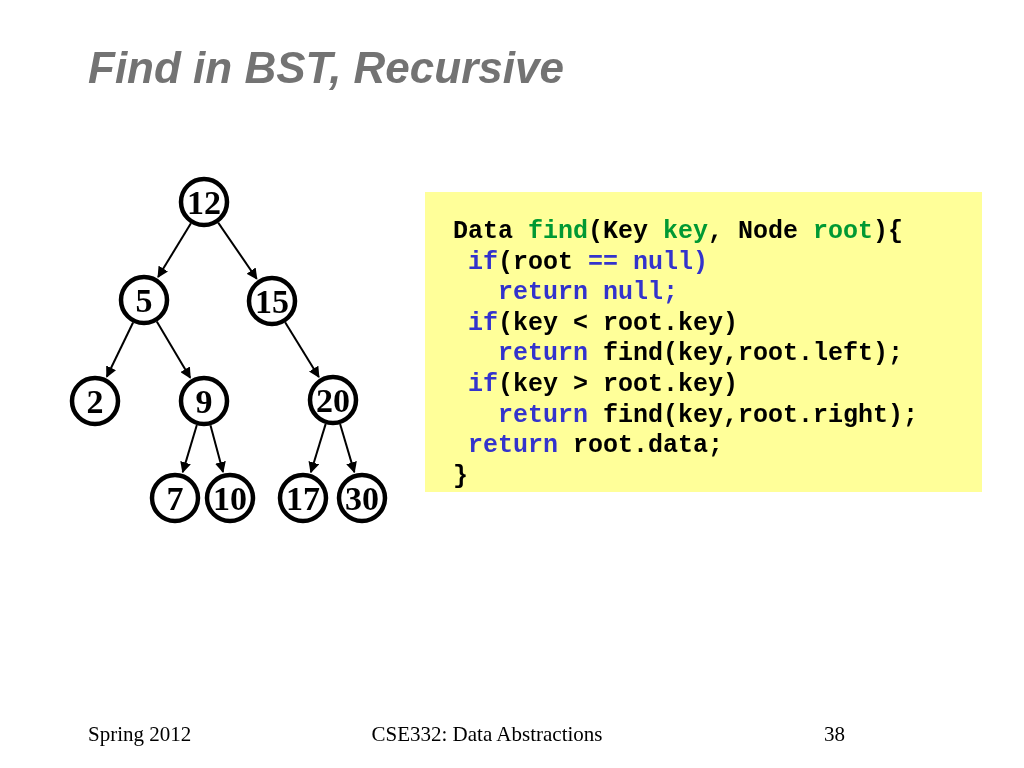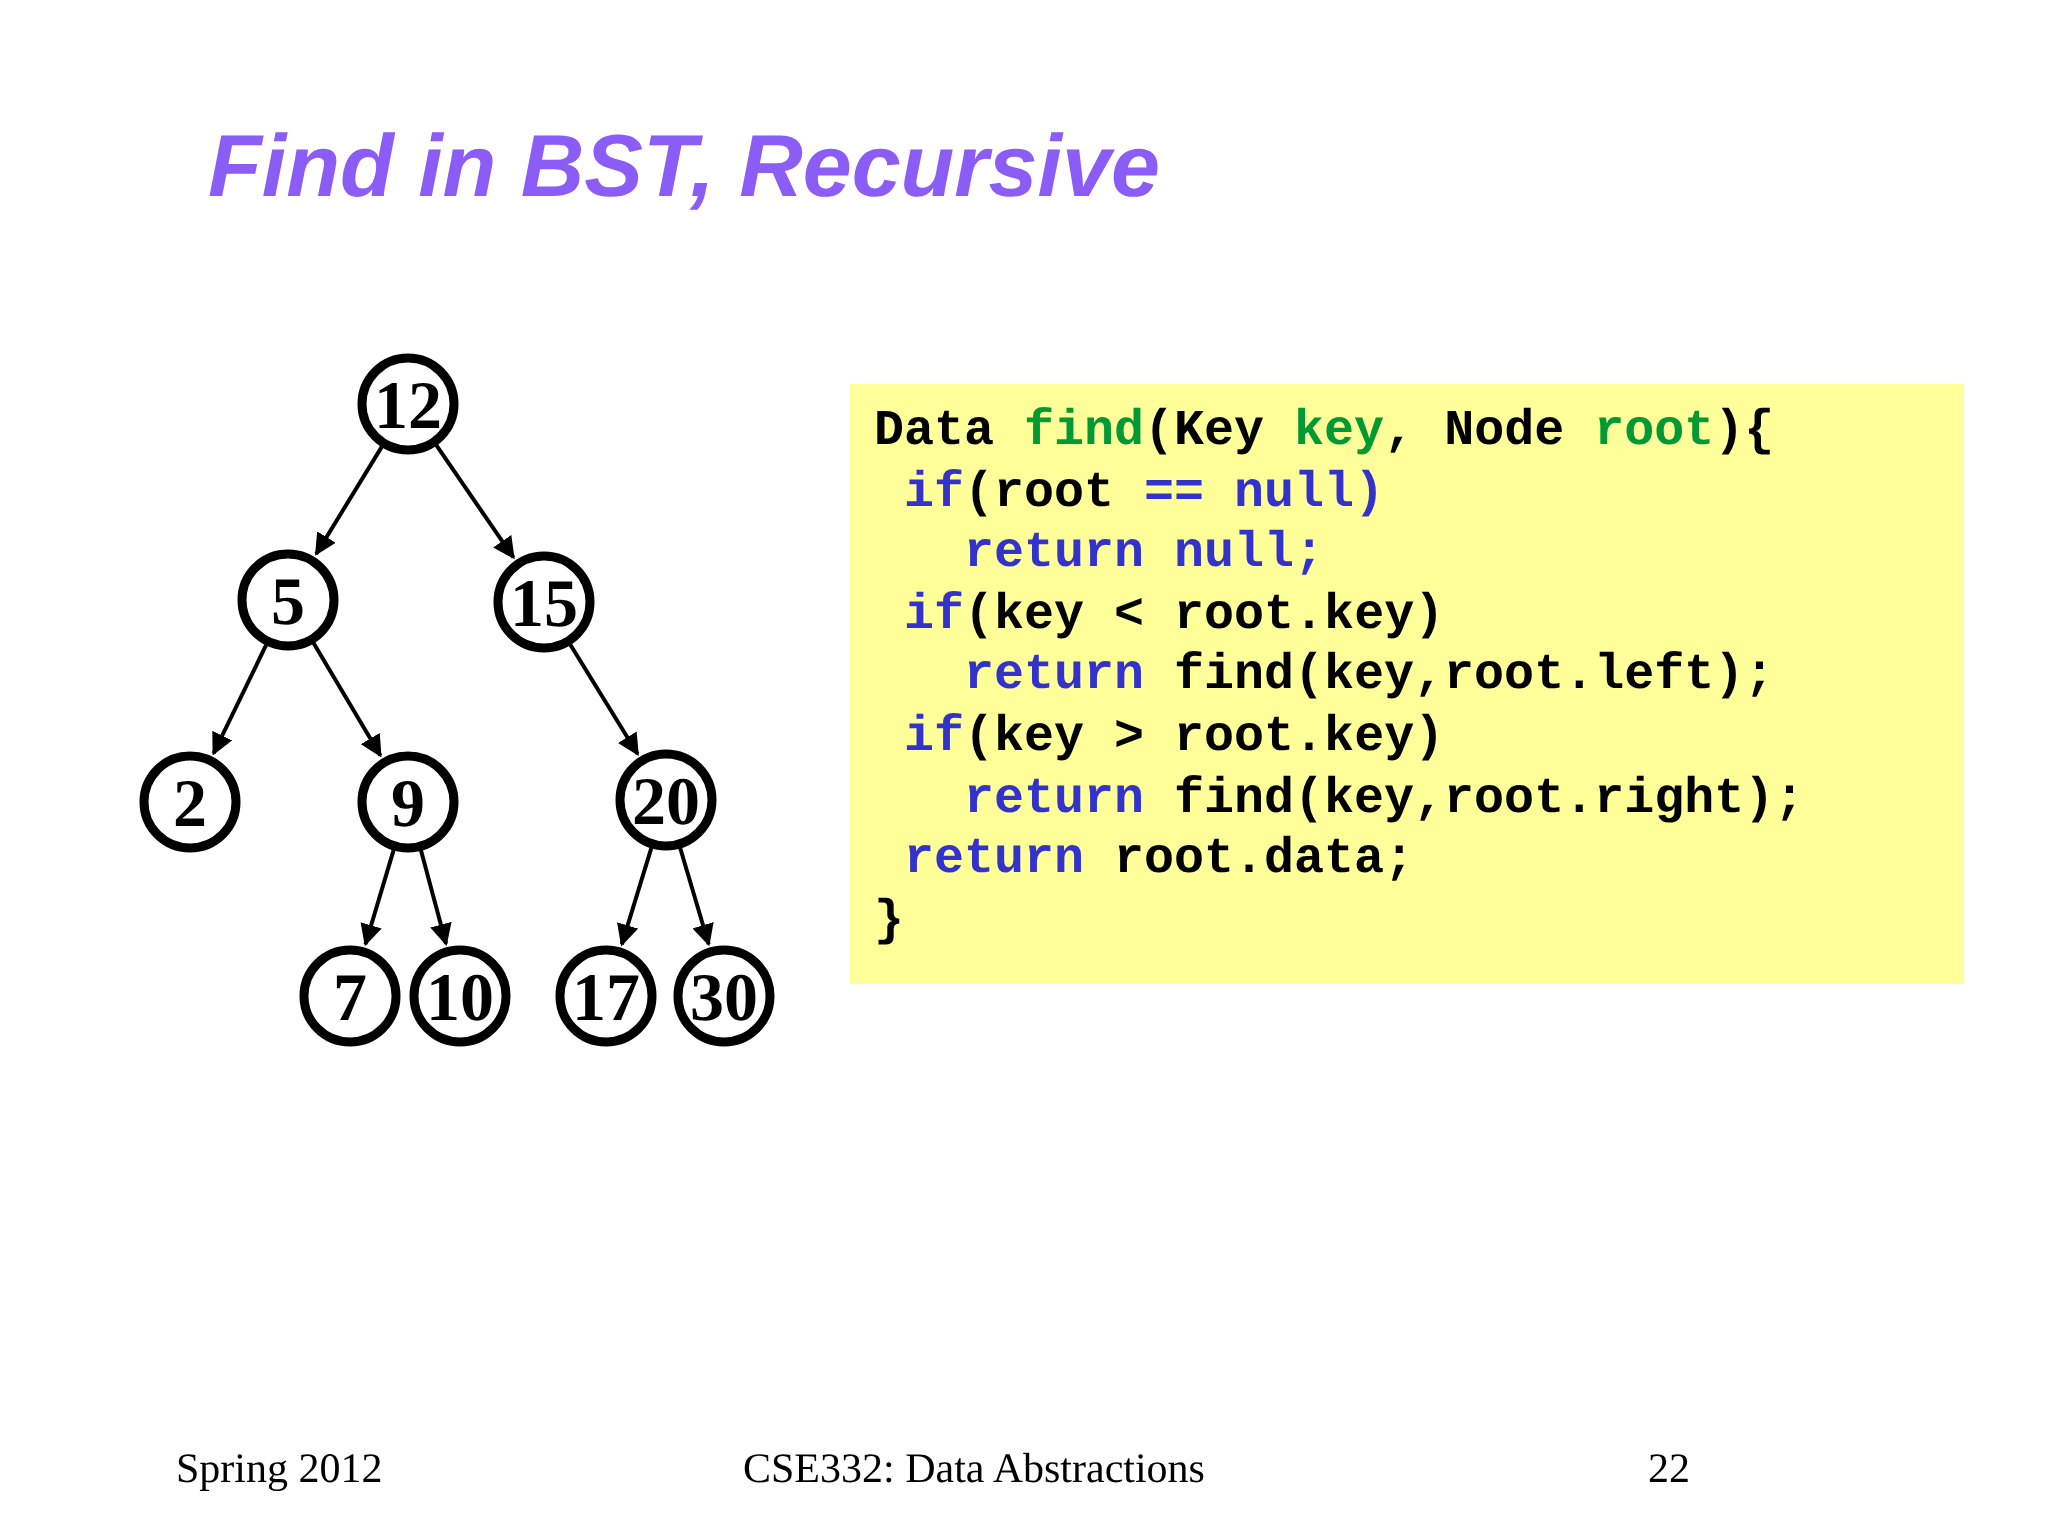--- a/index.html
+++ b/index.html
@@ -6,42 +6,42 @@
   body {
     width:1024px; height:768px;
     background:#ffffff;
     position:relative;
     overflow:hidden;
     font-family:"Liberation Sans", sans-serif;
   }
   .title {
     position:absolute;
     left:88px; top:44px;
-    margin:16px;
+    margin:0;
     font-style:italic;
     font-weight:700;
     font-size:44px;
     line-height:1.1;
-    color:#8b5cf6;
+    color:#737373;
     font-family:"Liberation Sans", sans-serif;
     letter-spacing:0px;
   }
   svg.tree {
     position:absolute;
     left:0; top:0;
   }
   .codebox {
     position:absolute;
     left:425px; top:192px;
     width:557px; height:300px;
     box-sizing:border-box;
     padding:9px 0 0 12px;
   }
   .codebox pre {
-    margin:0;
+    margin:16px;
     font-family:"Liberation Mono", monospace;
     font-weight:700;
     font-size:25px;
     line-height:30.6px;
     white-space:pre;
   }
   .footer {
     position:absolute;
     left:0; top:722px;
     width:924px; height:30px;
@@ -115,14 +115,14 @@
     </g>
   </svg>
 
 <div class="codebox" id="code-box" style="background: rgb(255, 255, 153);">
   <pre id="code-pre"><div><span style="color: rgb(0, 0, 0);">Data </span><span style="color: rgb(0, 153, 51);">find</span><span style="color: rgb(0, 0, 0);">(Key </span><span style="color: rgb(0, 153, 51);">key</span><span style="color: rgb(0, 0, 0);">, Node </span><span style="color: rgb(0, 153, 51);">root</span><span style="color: rgb(0, 0, 0);">){</span></div><div><span style="color: rgb(0, 0, 0);"> </span><span style="color: rgb(51, 51, 204);">if</span><span style="color: rgb(0, 0, 0);">(root </span><span style="color: rgb(51, 51, 204);">== null)</span></div><div><span style="color: rgb(0, 0, 0);">   </span><span style="color: rgb(51, 51, 204);">return null;</span></div><div><span style="color: rgb(0, 0, 0);"> </span><span style="color: rgb(51, 51, 204);">if</span><span style="color: rgb(0, 0, 0);">(key &lt; root.key)</span></div><div><span style="color: rgb(0, 0, 0);">   </span><span style="color: rgb(51, 51, 204);">return</span><span style="color: rgb(0, 0, 0);"> find(key,root.left);</span></div><div><span style="color: rgb(0, 0, 0);"> </span><span style="color: rgb(51, 51, 204);">if</span><span style="color: rgb(0, 0, 0);">(key &gt; root.key)</span></div><div><span style="color: rgb(0, 0, 0);">   </span><span style="color: rgb(51, 51, 204);">return</span><span style="color: rgb(0, 0, 0);"> find(key,root.right);</span></div><div><span style="color: rgb(0, 0, 0);"> </span><span style="color: rgb(51, 51, 204);">return</span><span style="color: rgb(0, 0, 0);"> root.data;</span></div><div><span style="color: rgb(0, 0, 0);">}</span></div></pre>
 </div>
 
 <div class="footer">
   <span class="f-left">Spring 2012</span>
   <span class="f-center">CSE332: Data Abstractions</span>
-  <span class="f-right">22</span>
+  <span class="f-right">38</span>
 </div>
 
 </body></html>

